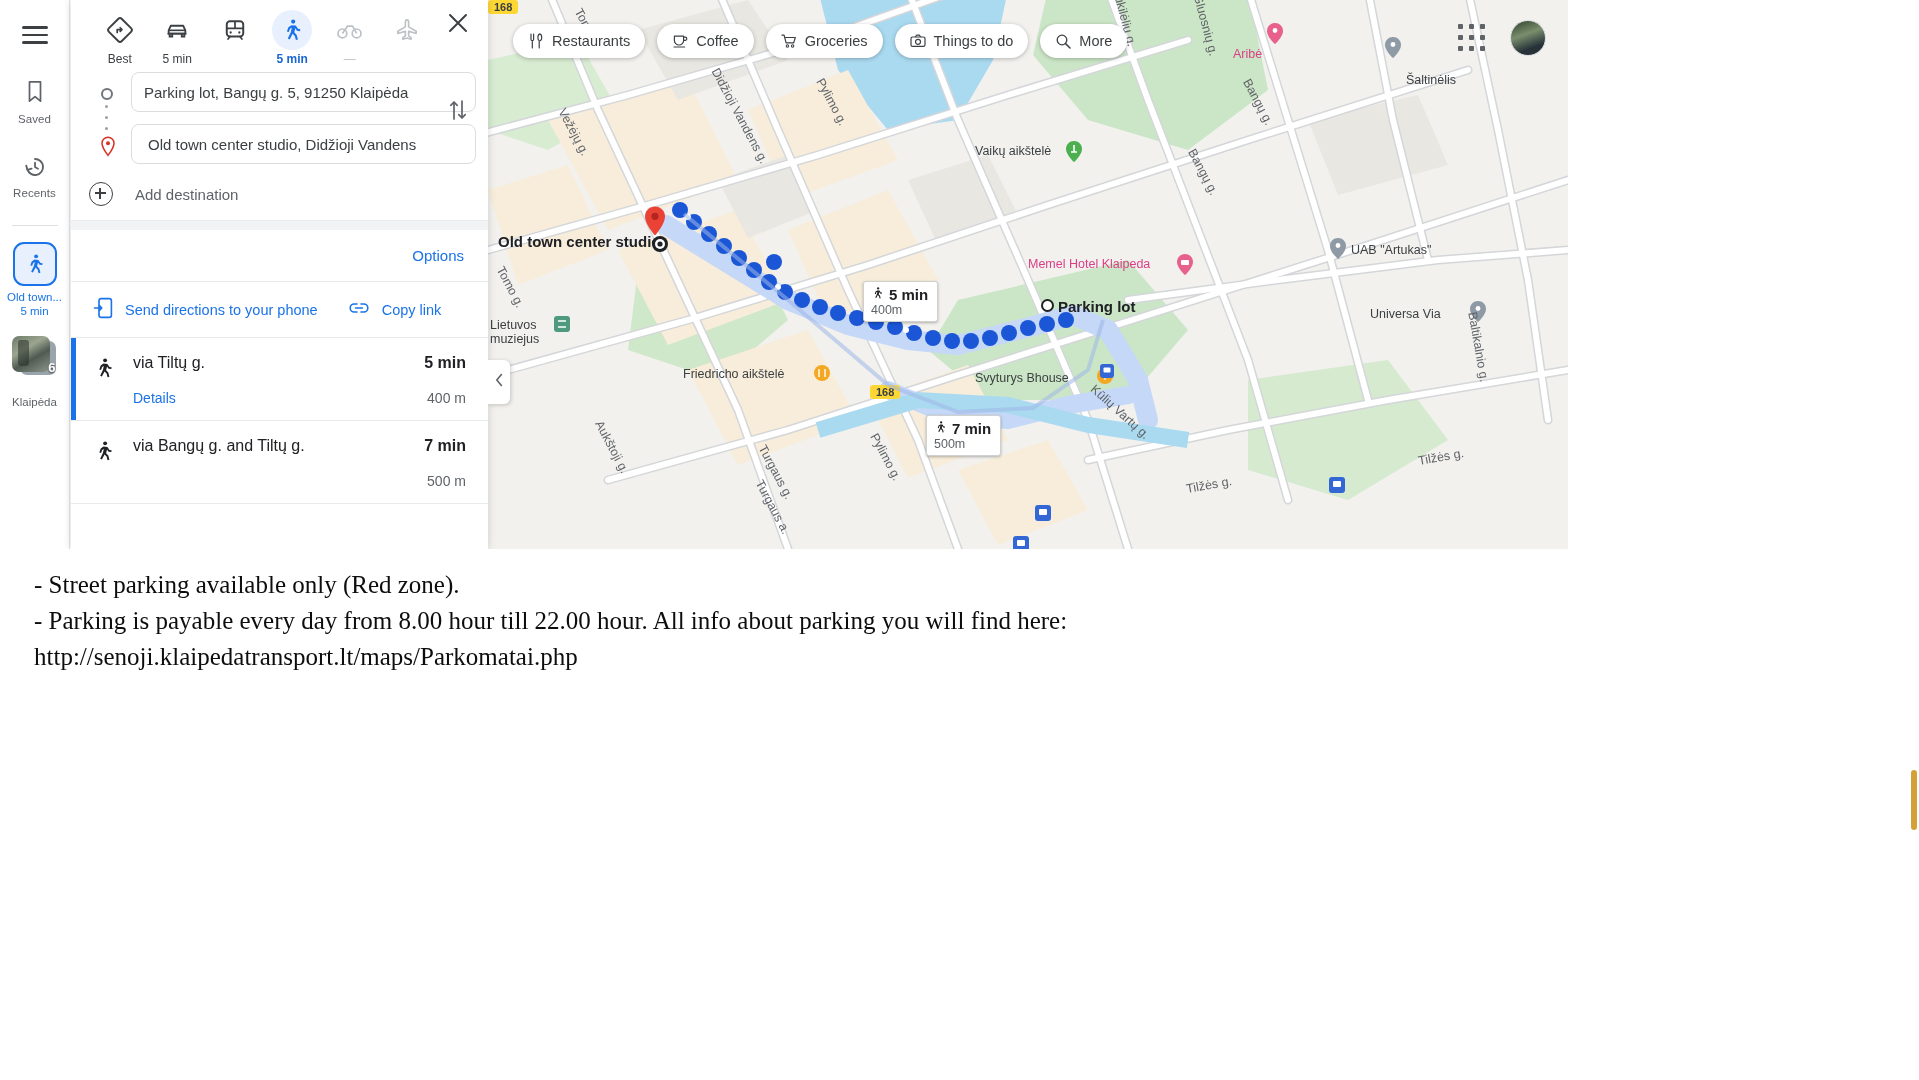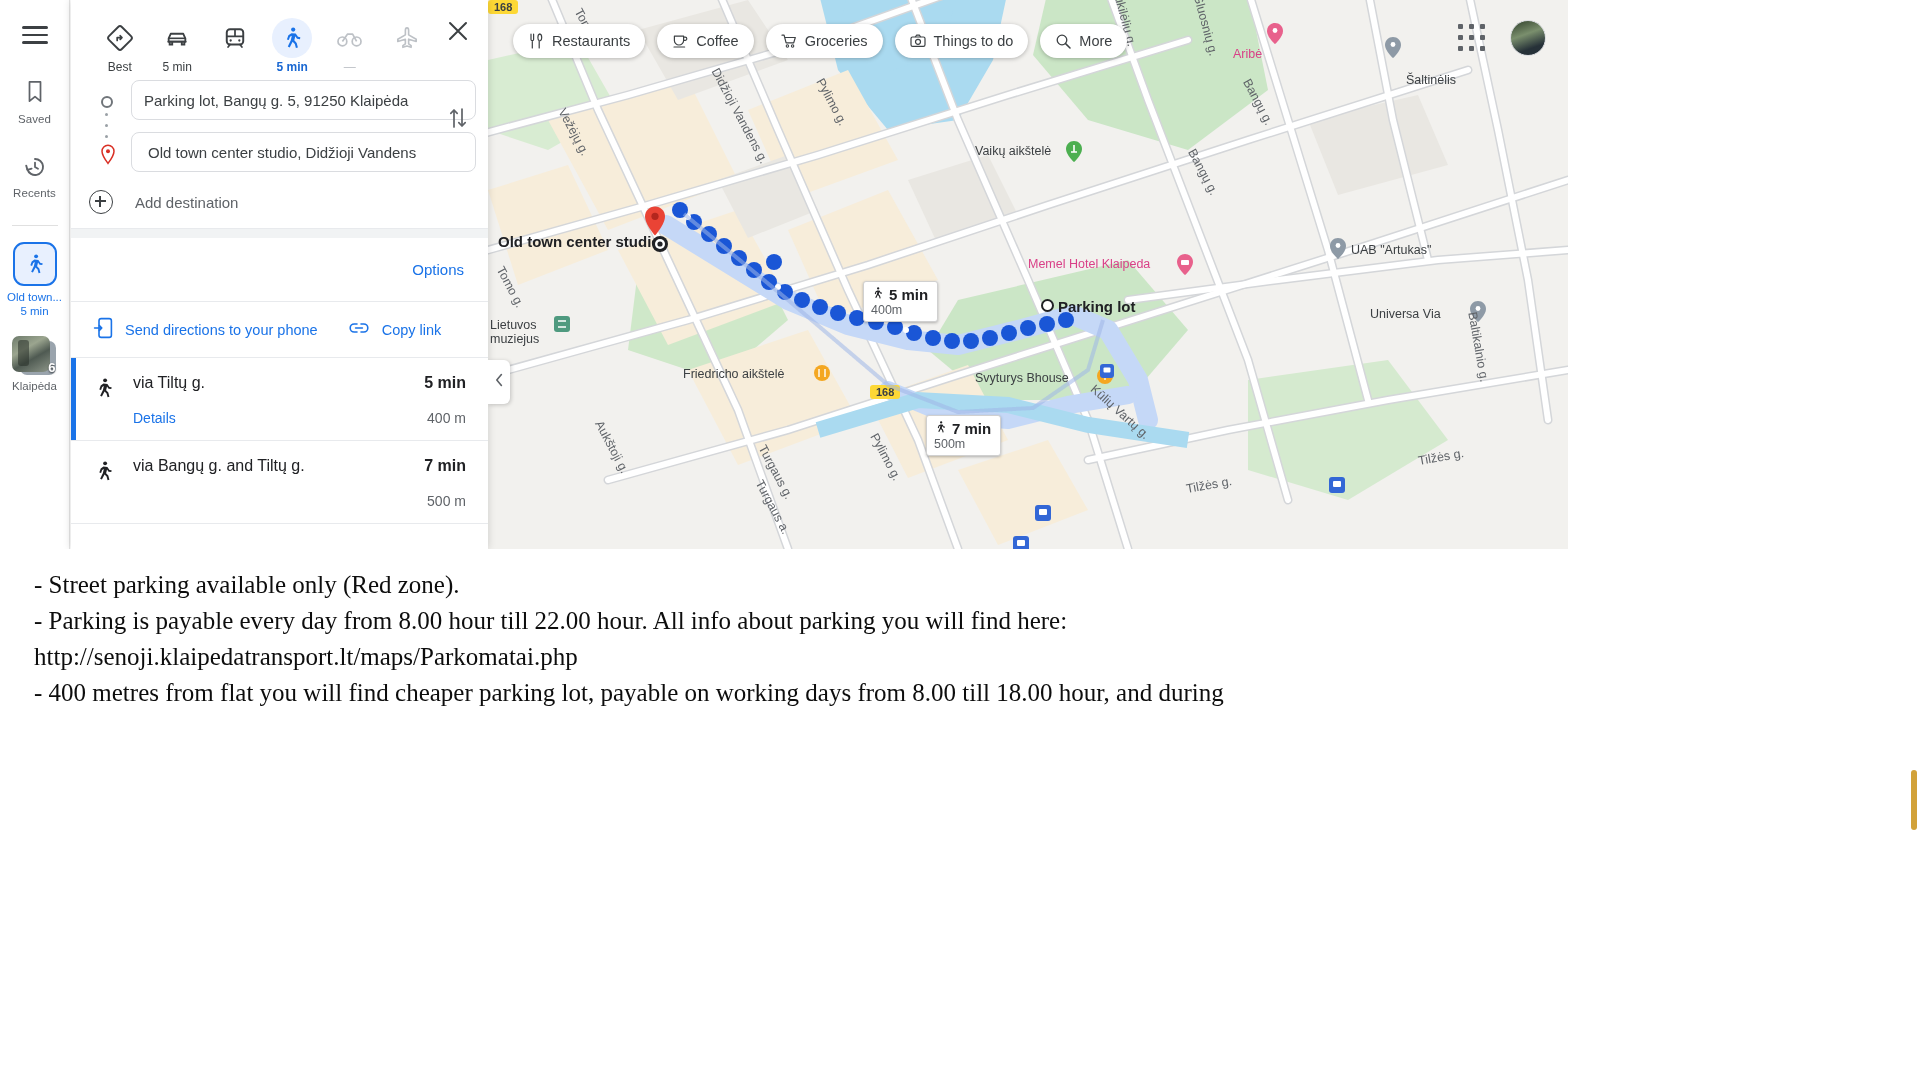--- a/index.html
+++ b/index.html
@@ -58,29 +58,29 @@
     background: linear-gradient(150deg,#6d7a6b 0%, #9ba58f 35%, #4f5a52 60%, #8d9689 100%);
   }
   .rail-photo-stack .front::after{
     content:""; position:absolute; left:6px; top:4px; width:11px; height:26px; border-radius:3px;
     background: rgba(40,48,40,.55);
   }
   .rail-badge {
     position:absolute; right:1px; bottom:2px; font-size:13px; font-weight:bold; color:#fff;
     text-shadow: 0 1px 2px rgba(0,0,0,.65); line-height:1;
   }
-  .rail-photo .lbl { font-size:11.5px; color:#5f6368; margin-top:4px; }
+  .rail-photo .lbl { font-size:11.5px; color:#5f6368; margin-top:20px; }
 
   
   .panel {
     position: absolute; left: 71px; top: 0; width: 417px; height: 549px;
     background:#fff; box-shadow: 0 0 8px rgba(0,0,0,.16); z-index: 5;
   }
   .panel-card { background:#fff; padding-bottom: 10px; }
-  .modes { display:flex; align-items:flex-start; padding: 10px 8px 0 8px; margin-left: 12px; }
+  .modes { display:flex; align-items:flex-start; padding: 2px 8px 0 8px; margin-left: 12px; }
   .mode {
     flex: 1; display:flex; flex-direction:column; align-items:center; cursor:pointer;
     padding-top: 8px; position: relative;
   }
   .mode .ic { width: 40px; height: 40px; display:flex; align-items:center; justify-content:center; border-radius:50%;}
   .mode.active .ic { background:#e8f0fe; }
   .mode .sub { font-size: 12px; color:#3c4043; margin-top: 2px; }
   .mode.active .sub { color:#1967d2; font-weight: bold; }
   .mode.dim .sub { color:#bdc1c6; }
   .mode-close {
@@ -116,21 +116,21 @@
   .add-dest .plus::before, .add-dest .plus::after{
     content:""; position:absolute; background:#3c4043;
   }
   .add-dest .plus::before{ left:5px; top:9.3px; width:10.5px; height:1.8px;}
   .add-dest .plus::after{ top:5px; left:9.3px; height:10.5px; width:1.8px;}
   .add-dest .txt { font-size:15px; color:#5f6368; }
 
   .panel-gap { height: 10px; background:#f1f3f4; border-top:1px solid #e8eaed; }
 
   .options-row {
-    height: 64px; display:flex; align-items:center; justify-content:flex-end;
+    height: 52px; display:flex; align-items:center; justify-content:flex-end;
     padding-right: 24px; border-bottom: 1px solid #e8eaed; background:#fff;
   }
   .options-row .link { font-size: 15px; color:#1a73e8; cursor:pointer; }
 
   .share-row {
     height: 56px; display:flex; align-items:center; background:#fff;
     border-bottom: 1px solid #e8eaed; padding-left: 22px;
   }
   .share-item { display:flex; align-items:center; cursor:pointer; }
   .share-item .txt { font-size:14.5px; color:#1a73e8; margin-left: 12px; }
@@ -794,17 +794,16 @@
           <rect width="14" height="14" rx="3" fill="#3367d6"></rect>
           <rect x="3.5" y="3.5" width="7" height="5" rx="1" fill="#fff"></rect>
         </svg>
     </div>
   </div>
 
   <div class="notes">
     <p>- Street parking available only (Red zone).</p>
     <p>- Parking is payable every day from 8.00 hour till 22.00 hour. All info about parking you will find here:</p>
     <p>http://senoji.klaipedatransport.lt/maps/Parkomatai.php</p>
-    <p>- 400 metres from flat you will find cheaper parking lot, payable on working days from 8.00 till 18.00 hour, and during</p>
   </div>
 
   <div class="scroll-mark"></div>
 </div>
 
 </body></html>

